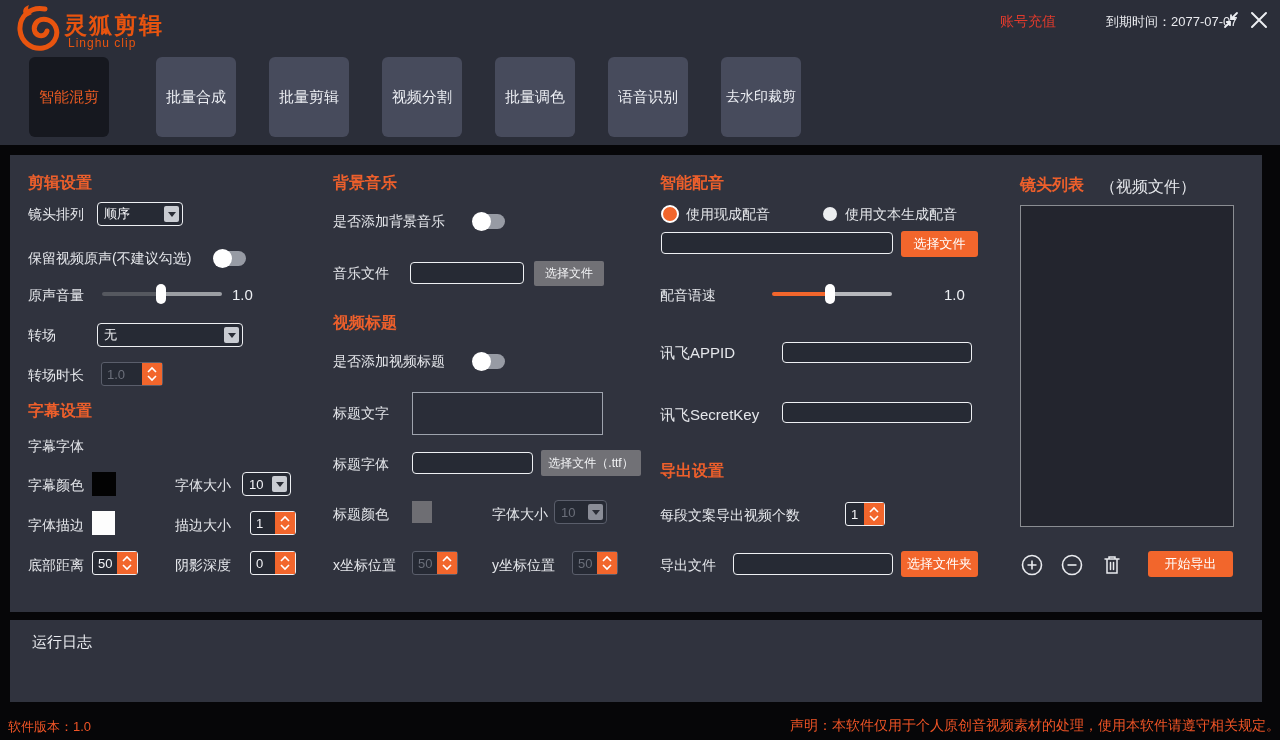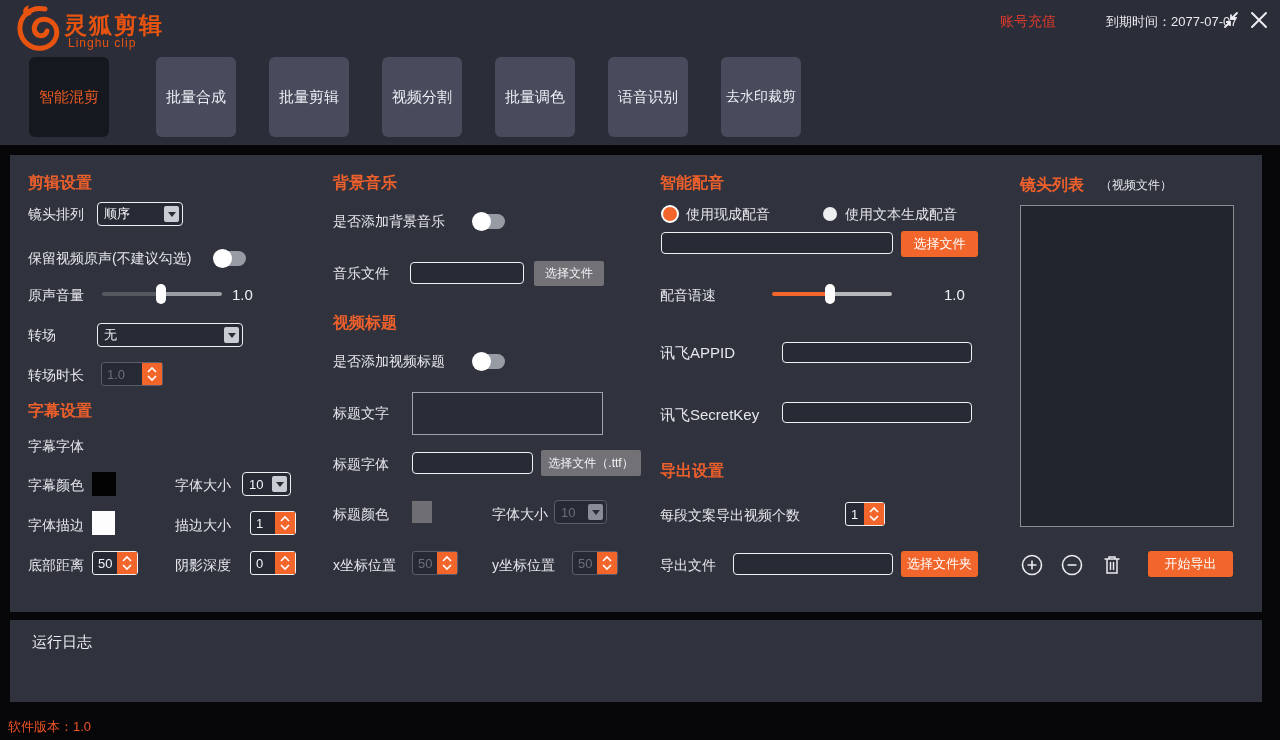--- a/index.html
+++ b/index.html
@@ -237,34 +237,35 @@
       <svg width="12" height="16" viewBox="0 0 12 16">
           <path d="M2 6 L6 2 L10 6 M2 10 L6 14 L10 10" stroke="#fff" stroke-width="1.6" fill="none"></path>
         </svg>
     </span>
   </div>
   <div class="lbl" style="left:660px;top:557px">导出文件</div>
   <input class="inp" style="left: 733px; top: 553px; width: 160px; height: 22px;">
   <div class="btn-orange" style="left:901px;top:551px;width:77px;height:26px">选择文件夹</div>
 
   <div class="head" style="left:1020px;top:175px">镜头列表</div>
-  <div class="lbl" style="left:1100px;top:177px;font-size:12px">（视频文件）</div>
+  <div class="lbl" style="left:1100px;top:177px;font-size:16px">（视频文件）</div>
   <div class="listbox" style="left:1020px;top:205px;width:212px;height:320px"></div>
   <svg class="icoBtn" style="left:1021px;top:554px" width="22" height="22" viewBox="0 0 22 22">
     <circle cx="11" cy="11" r="9.5" stroke="#e9ebef" stroke-width="1.6" fill="none"></circle>
     <path d="M11 6.5 L11 15.5 M6.5 11 L15.5 11" stroke="#e9ebef" stroke-width="1.6"></path>
   </svg>
   <svg class="icoBtn" style="left:1061px;top:554px" width="22" height="22" viewBox="0 0 22 22">
     <circle cx="11" cy="11" r="9.5" stroke="#e9ebef" stroke-width="1.6" fill="none"></circle>
     <path d="M6.5 11 L15.5 11" stroke="#e9ebef" stroke-width="1.6"></path>
   </svg>
   <svg class="icoBtn" style="left:1102px;top:553px" width="20" height="23" viewBox="0 0 20 23">
     <path d="M3 6 L17 6 M7 6 L7 4 L13 4 L13 6 M5 6 L5 20 L15 20 L15 6 M8.5 9.5 L8.5 16.5 M11.5 9.5 L11.5 16.5" stroke="#e9ebef" stroke-width="1.5" fill="none" stroke-linecap="round"></path>
   </svg>
   <div class="btn-orange" style="left:1148px;top:551px;width:85px;height:26px">开始导出</div>
 
   <div class="panel" style="left:10px;top:620px;width:1252px;height:82px">
     <div style="position:absolute;left:22px;top:13px;color:#e9ebef;font-size:15px">运行日志</div>
   </div>
 
   <div class="footer-txt" style="left:8px;top:718px">软件版本：1.0</div>
+  <div class="footer-txt" style="right:8px;top:717px;font-size:14px">声明：本软件仅用于个人原创音视频素材的处理，使用本软件请遵守相关规定。</div>
 
 </div>
 
 </body></html>

